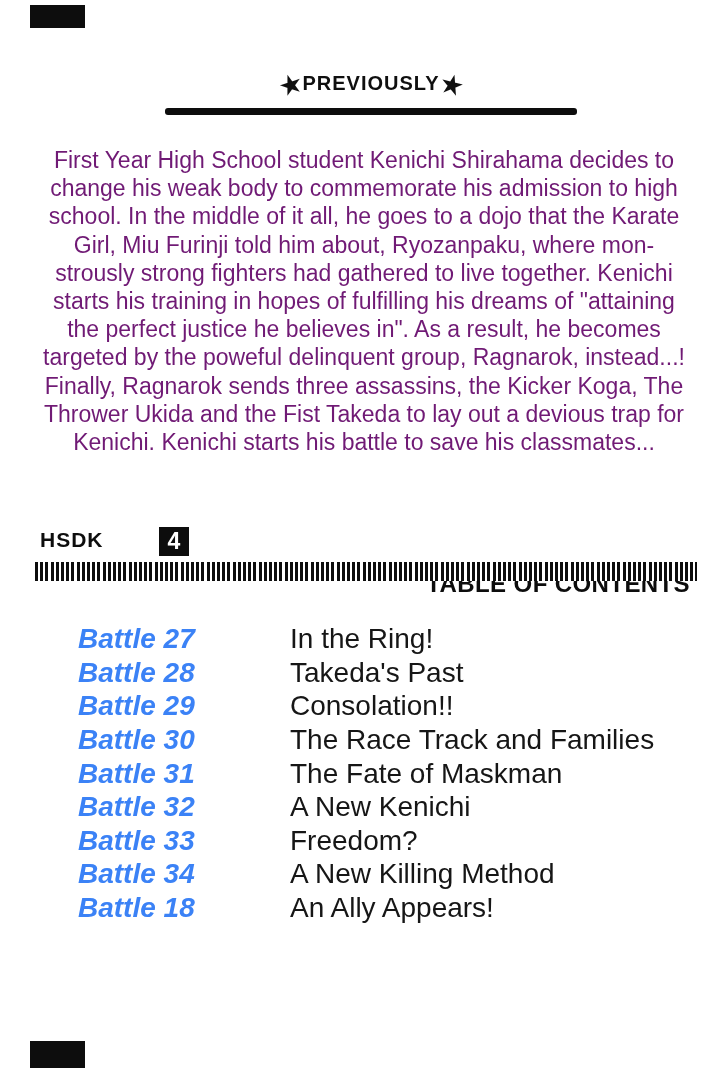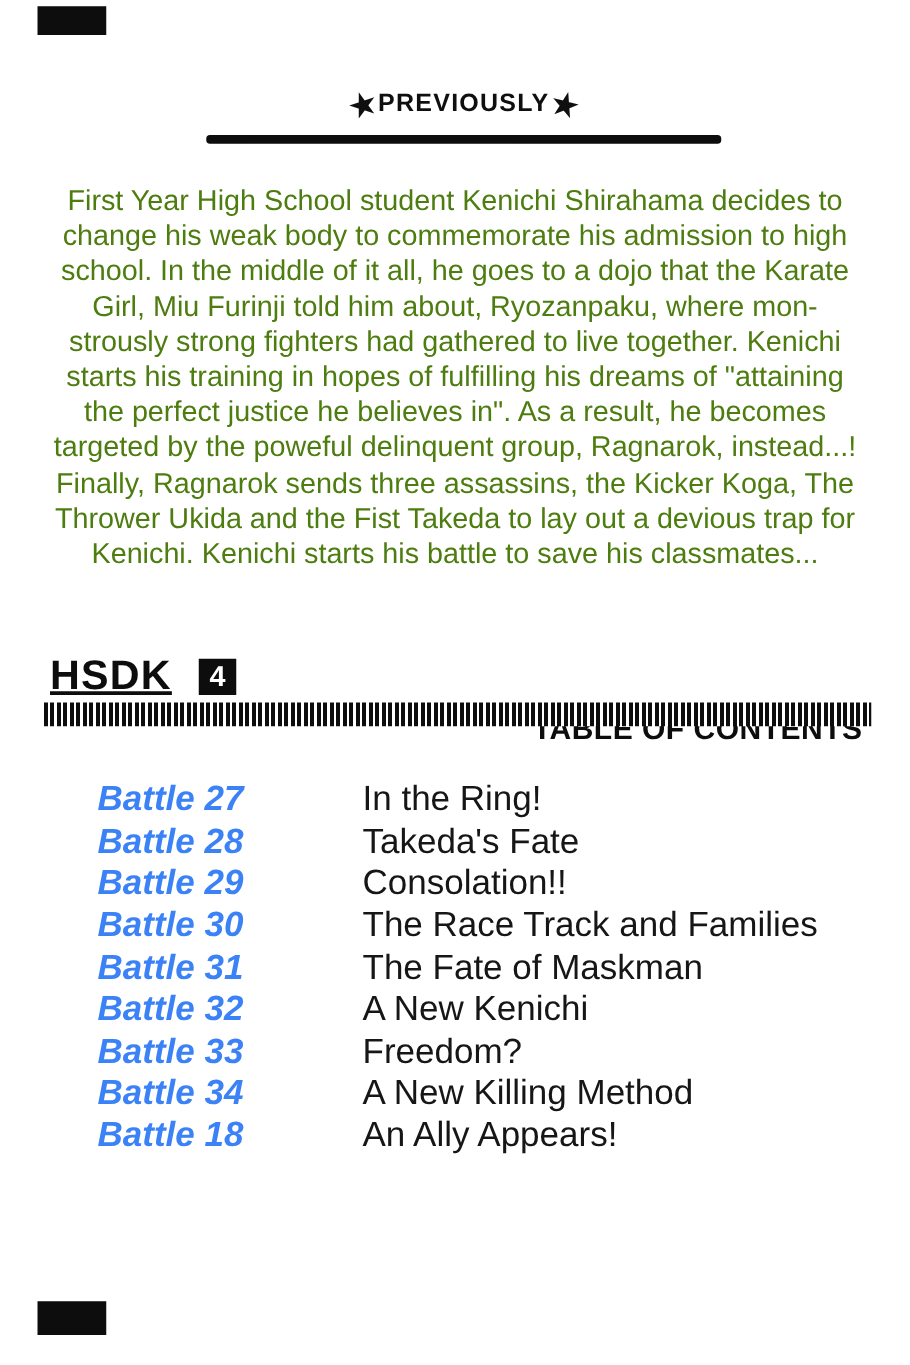--- a/index.html
+++ b/index.html
@@ -57,40 +57,39 @@
 
   .synopsis {
     position: absolute;
     left: 14px;
     top: 146px;
     width: 700px;
     font-size: 23px;
     line-height: 28.2px;
     text-align: center;
     white-space: pre-line;
-    color: #4d7c0f;
+    color: #701a75;
   }
 
   .contents-header {
     position: absolute;
     left: 0;
     top: 523px;
     width: 728px;
     height: 34px;
   }
   .series-code {
     position: absolute;
     left: 40px;
     top: 0;
-    font-size: 33px;
+    font-size: 21px;
     line-height: 34px;
     font-weight: bold;
     letter-spacing: 1px;
     color: #0d0d0d;
-    text-decoration: underline;
   }
   .volume-badge {
     position: absolute;
     left: 159px;
     top: 4px;
     width: 30px;
     height: 29px;
     background: #0d0d0d;
     color: #ffffff;
     font-size: 23px;
@@ -182,21 +181,21 @@
 
   <div class="barcode-divider"></div>
 
   <div class="toc-list">
     <div class="toc-row">
       <span class="toc-battle">Battle 27</span>
       <span class="toc-title">In the Ring!</span>
     </div>
     <div class="toc-row">
       <span class="toc-battle">Battle 28</span>
-      <span class="toc-title">Takeda's Fate</span>
+      <span class="toc-title">Takeda's Past</span>
     </div>
     <div class="toc-row">
       <span class="toc-battle">Battle 29</span>
       <span class="toc-title">Consolation!!</span>
     </div>
     <div class="toc-row">
       <span class="toc-battle">Battle 30</span>
       <span class="toc-title">The Race Track and Families</span>
     </div>
     <div class="toc-row">

